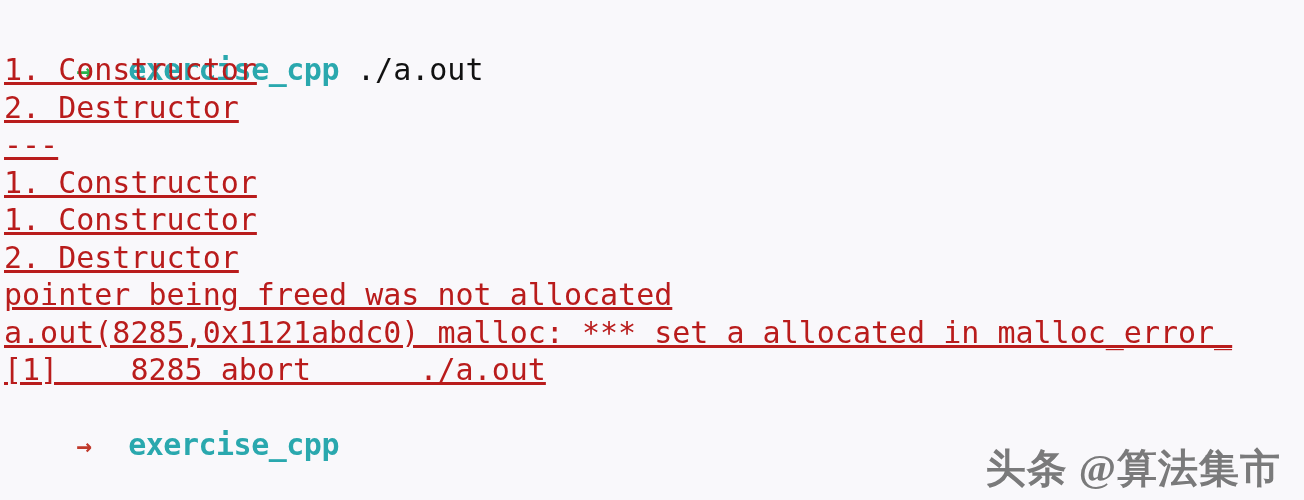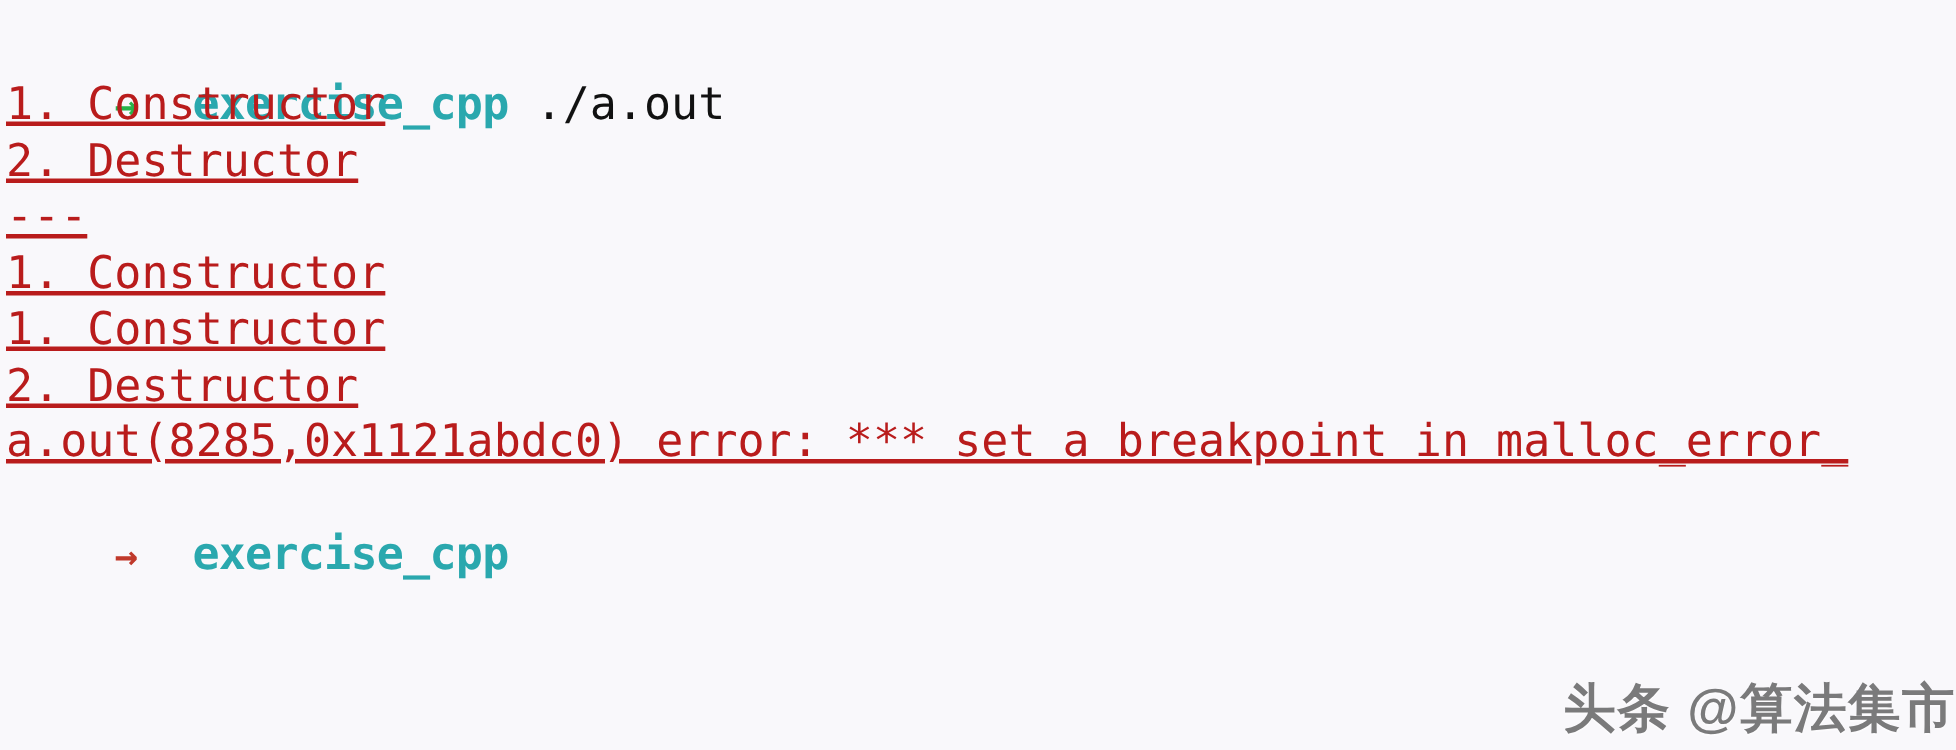--- a/index.html
+++ b/index.html
@@ -64,24 +64,24 @@
     color: #111111;
   }
 
   .out {
     color: #b91c1c;
     text-decoration: underline;
   }
 
   .watermark {
     position: absolute;
-    right: 0;
+    right: 23px;
     bottom: 16px;
-    font-family: Liberation Sans, sans-serif;
-    font-size: 35px;
+    font-family: Liberation Serif, serif;
+    font-size: 40px;
     font-weight: bold;
     color: #4a4a4a;
     opacity: 0.72;
     letter-spacing: 1px;
     white-space: nowrap;
     pointer-events: none;
     text-shadow: 0 1px 0 rgba(255,255,255,0.65);
   }
 </style>
 </head>
@@ -92,21 +92,23 @@
   <div class="line first prompt-line">
     <span class="arrow ok">→</span><span class="cwd">exercise_cpp</span><span class="cmd"> </span><span class="cmd">./a.out</span>
   </div>
 
   <div class="line out">1. Constructor</div>
   <div class="line out">2. Destructor</div>
   <div class="line out">---</div>
   <div class="line out">1. Constructor</div>
   <div class="line out">1. Constructor</div>
   <div class="line out">2. Destructor</div>
-  <div class="line out">a.out(8285,0x1121abdc0) error: *** set a breakpoint in malloc_error_</div>
+  <div class="line out">pointer being freed was not allocated</div>
+  <div class="line out">a.out(8285,0x1121abdc0) malloc: *** set a allocated in malloc_error_</div>
+  <div class="line out">[1]    8285 abort      ./a.out</div>
 
   <div class="line prompt-line">
     <span class="arrow fail">→</span><span class="cwd">exercise_cpp</span><span class="cmd"></span>
   </div>
 
   <div class="watermark">头条 @算法集市</div>
 
 </div>
 
 </body></html>

